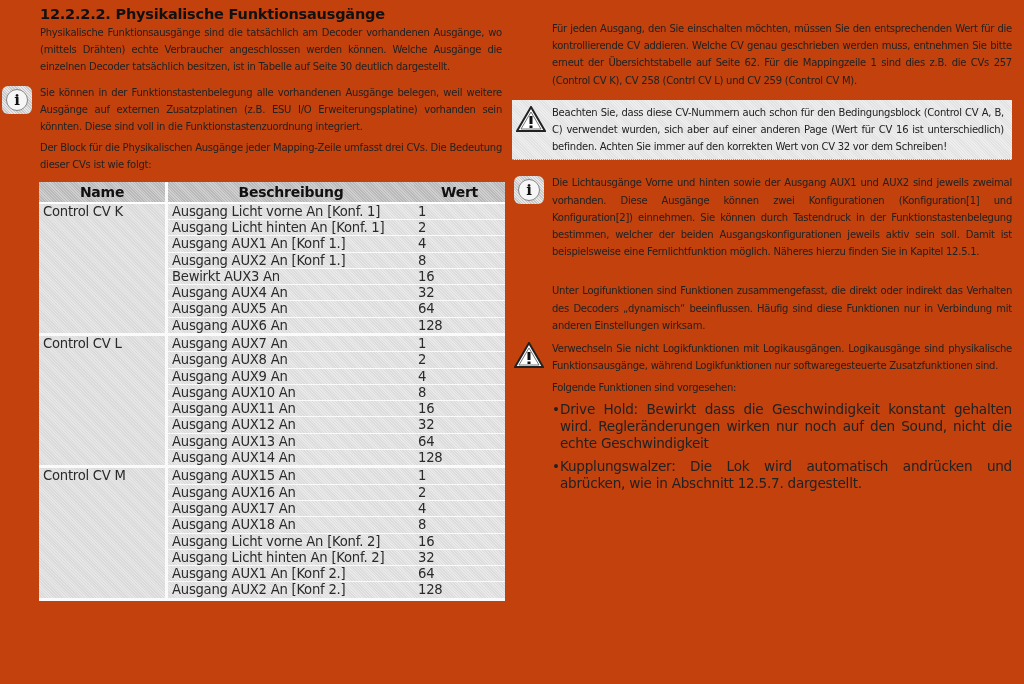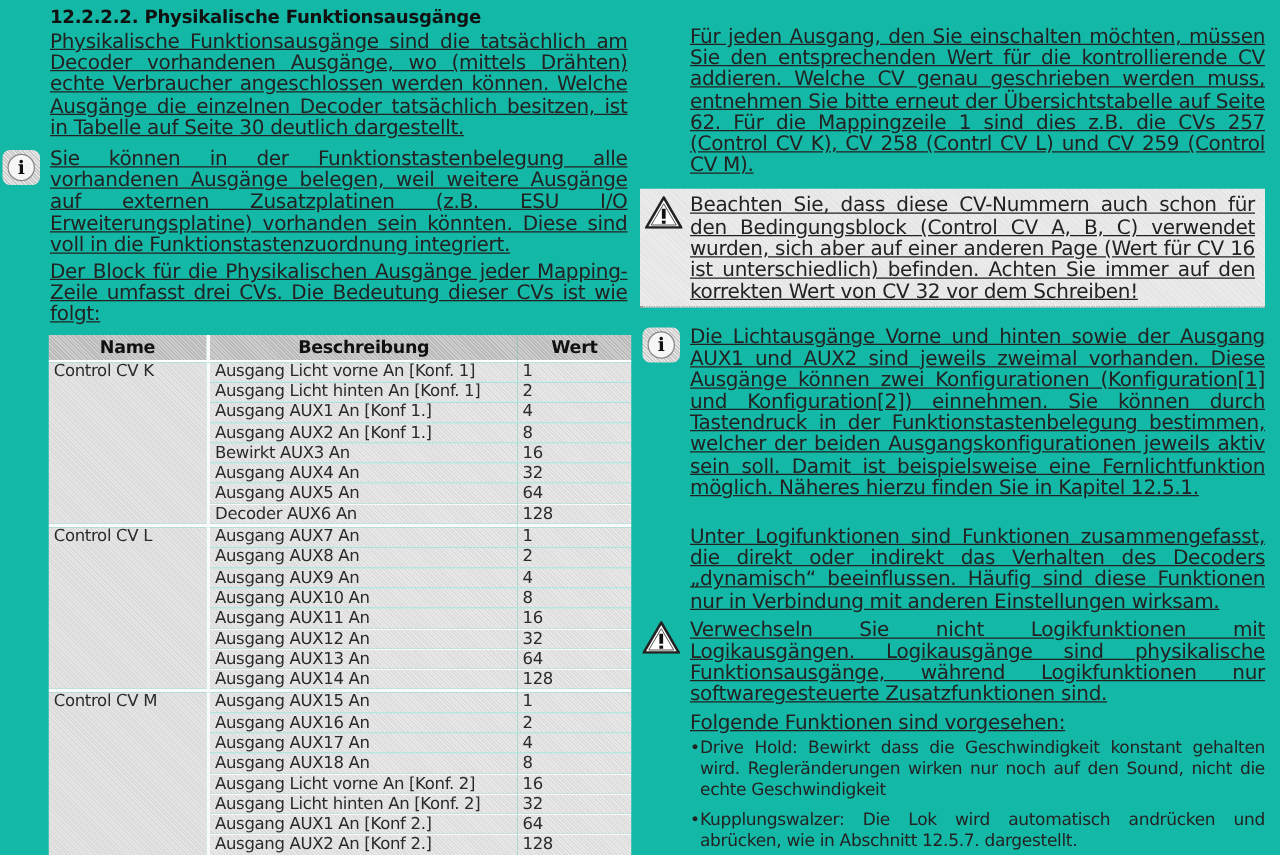--- a/index.html
+++ b/index.html
@@ -11,45 +11,44 @@
       width: 1024px;
       height: 684px;
       overflow: hidden;
       position: relative;
       font-family: "DejaVu Sans", sans-serif;
       color: #1a1a1a;
     }
     .page {
       position: absolute;
       inset: 0;
-      background: #14b8a6;
+      background: #c2410c;
     }
     .col {
       position: absolute;
       top: 0;
     }
     .col-left { left: 40px; width: 462px; }
     .col-right { left: 552px; width: 460px; }
 
     h2 {
       margin: 0;
       font-size: 14.5px;
       font-weight: bold;
       line-height: 20px;
       color: #111;
       letter-spacing: -0.2px;
     }
     p {
       margin: 0;
-      font-size: 16px;
+      font-size: 10px;
       line-height: 17.2px;
       text-align: justify;
       letter-spacing: -0.25px;
       color: #222;
-      text-decoration: underline;
     }
     .gap { height: 6px; }
 
     .note {
       position: relative;
     }
     .note-icon {
       position: absolute;
       left: -38px;
       top: 2px;
@@ -213,21 +212,21 @@
           </tr>
           <tr>
             <td>Ausgang AUX4 An</td>
             <td>32</td>
           </tr>
           <tr>
             <td>Ausgang AUX5 An</td>
             <td>64</td>
           </tr>
           <tr>
-            <td class="group-end">Decoder AUX6 An</td>
+            <td class="group-end">Ausgang AUX6 An</td>
             <td class="group-end">128</td>
           </tr>
           <tr>
             <td class="name group-end-name" rowspan="8">Control CV L</td>
             <td>Ausgang AUX7 An</td>
             <td>1</td>
           </tr>
           <tr>
             <td>Ausgang AUX8 An</td>
             <td>2</td>

